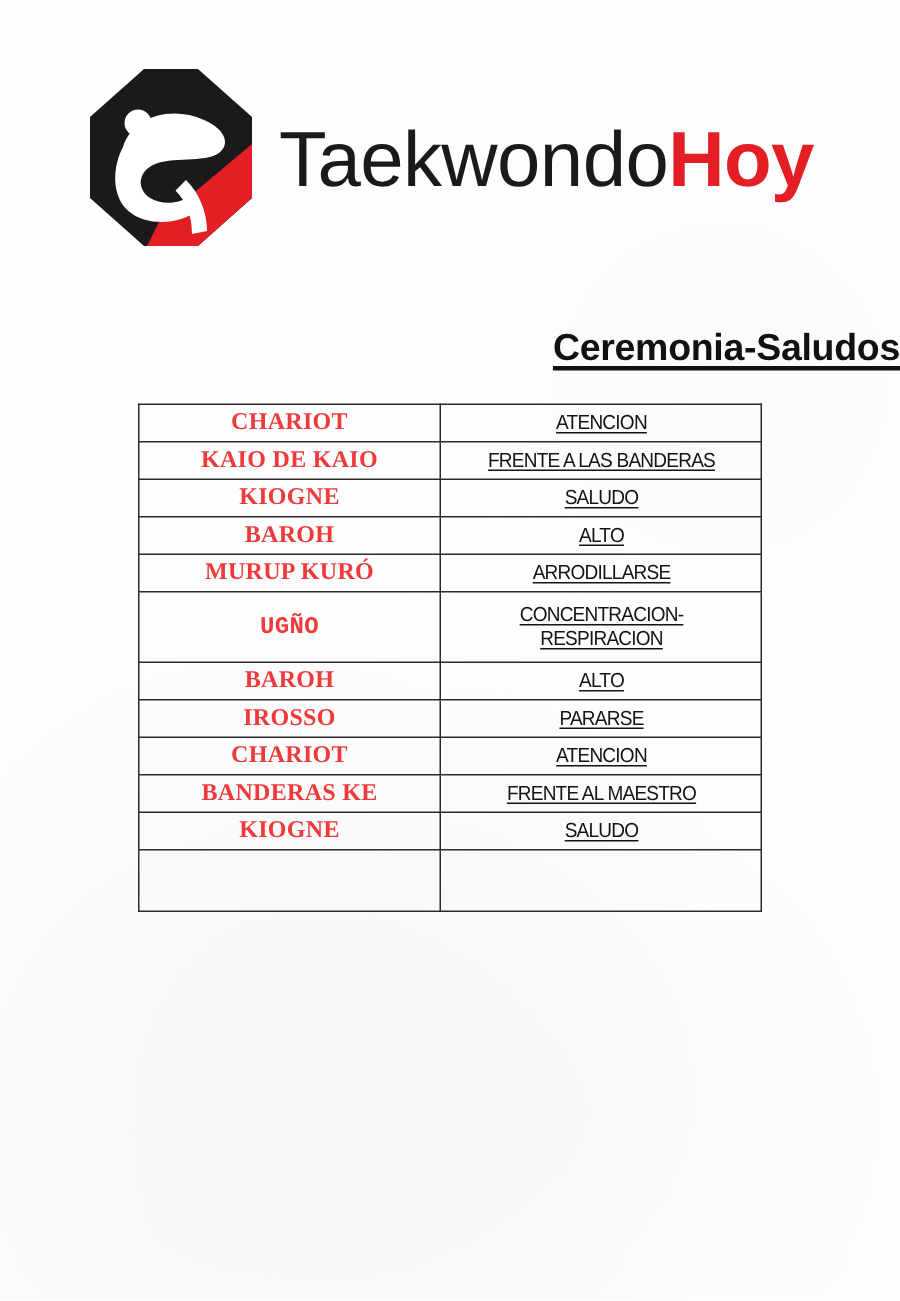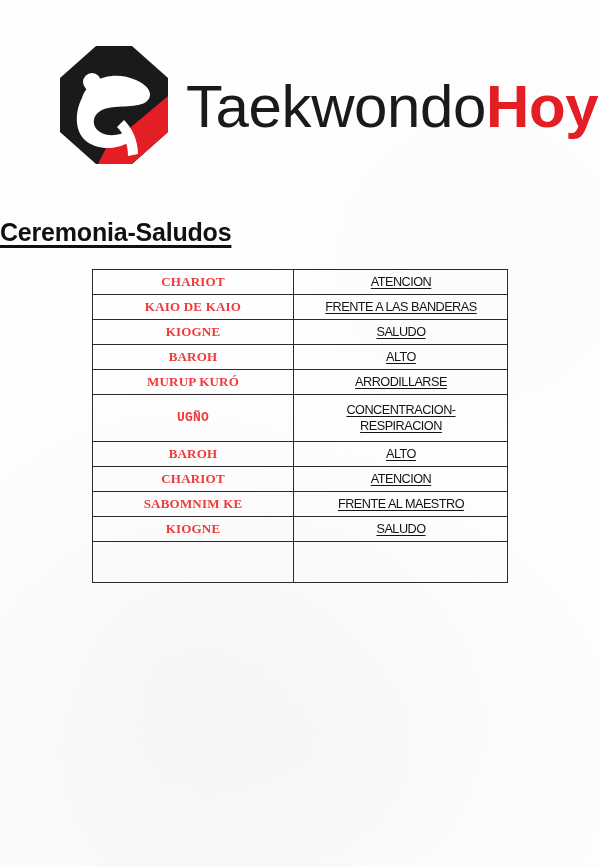--- a/index.html
+++ b/index.html
@@ -38,41 +38,41 @@
     align-items: center;
     gap: 16px;
   }
   #logo-mark {
     width: 112px;
     height: 122px;
     flex: 0 0 auto;
     display: block;
   }
   #wordmark {
-    font-size: 60px;
+    font-size: 52px;
     line-height: 1;
     letter-spacing: -0.4px;
     white-space: nowrap;
     margin-top: 4px;
   }
   .wm-black {
     color: #1a1a1a;
     font-weight: 400;
   }
   .wm-red {
     font-weight: 700;
   }
 
   
   #doc-title {
     position: absolute;
     left: 0;
     top: 218px;
     width: 600px;
-    text-align: left;
+    text-align: right;
     font-size: 25px;
     font-weight: 700;
     color: #111111;
     letter-spacing: -0.2px;
     text-decoration: underline;
     text-underline-offset: 4px;
     text-decoration-thickness: 2.5px;
   }
 
   
@@ -89,21 +89,21 @@
     padding: 0;
     vertical-align: middle;
     text-align: center;
   }
   .col-term   { width: 201px; }
   .col-meaning{ width: 214px; }
 
   .term {
     font-family: "Liberation Serif", serif;
     font-weight: 700;
-    font-size: 13px;
+    font-size: 16px;
     letter-spacing: 0.2px;
     line-height: 1.15;
     padding: 4px 4px;
   }
   .meaning {
     font-family: "Liberation Sans", sans-serif;
     font-weight: 400;
     font-size: 13.5px;
     color: #141414;
     letter-spacing: -0.55px;
@@ -178,25 +178,29 @@
         </tr>
         <tr class="two-line">
           <td class="term" style="color: rgb(238, 58, 58); font-family: Liberation Mono, monospace;">UGÑO</td>
           <td class="meaning" style="color: rgb(20, 20, 20);"><span>CONCENTRACION-</span><br><span>RESPIRACION</span></td>
         </tr>
         <tr class="single-line">
           <td class="term" style="color: rgb(238, 58, 58);">BAROH</td>
           <td class="meaning" style="color: rgb(20, 20, 20);"><span>ALTO</span></td>
         </tr>
         <tr class="single-line">
+          <td class="term" style="color: rgb(238, 58, 58);">IROSSO</td>
+          <td class="meaning" style="color: rgb(20, 20, 20);"><span>PARARSE</span></td>
+        </tr>
+        <tr class="single-line">
           <td class="term" style="color: rgb(238, 58, 58);">CHARIOT</td>
           <td class="meaning" style="color: rgb(20, 20, 20);"><span>ATENCION</span></td>
         </tr>
         <tr class="single-line">
-          <td class="term" style="color: rgb(238, 58, 58);">SABOMNIM KE</td>
+          <td class="term" style="color: rgb(238, 58, 58);">BANDERAS KE</td>
           <td class="meaning" style="color: rgb(20, 20, 20);"><span>FRENTE AL MAESTRO</span></td>
         </tr>
         <tr class="single-line">
           <td class="term" style="color: rgb(238, 58, 58);">KIOGNE</td>
           <td class="meaning" style="color: rgb(20, 20, 20);"><span>SALUDO</span></td>
         </tr>
         <tr class="empty-row">
           <td class="term" style="color: rgb(238, 58, 58);"></td>
           <td class="meaning" style="color: rgb(20, 20, 20);"><span></span></td>
         </tr>

